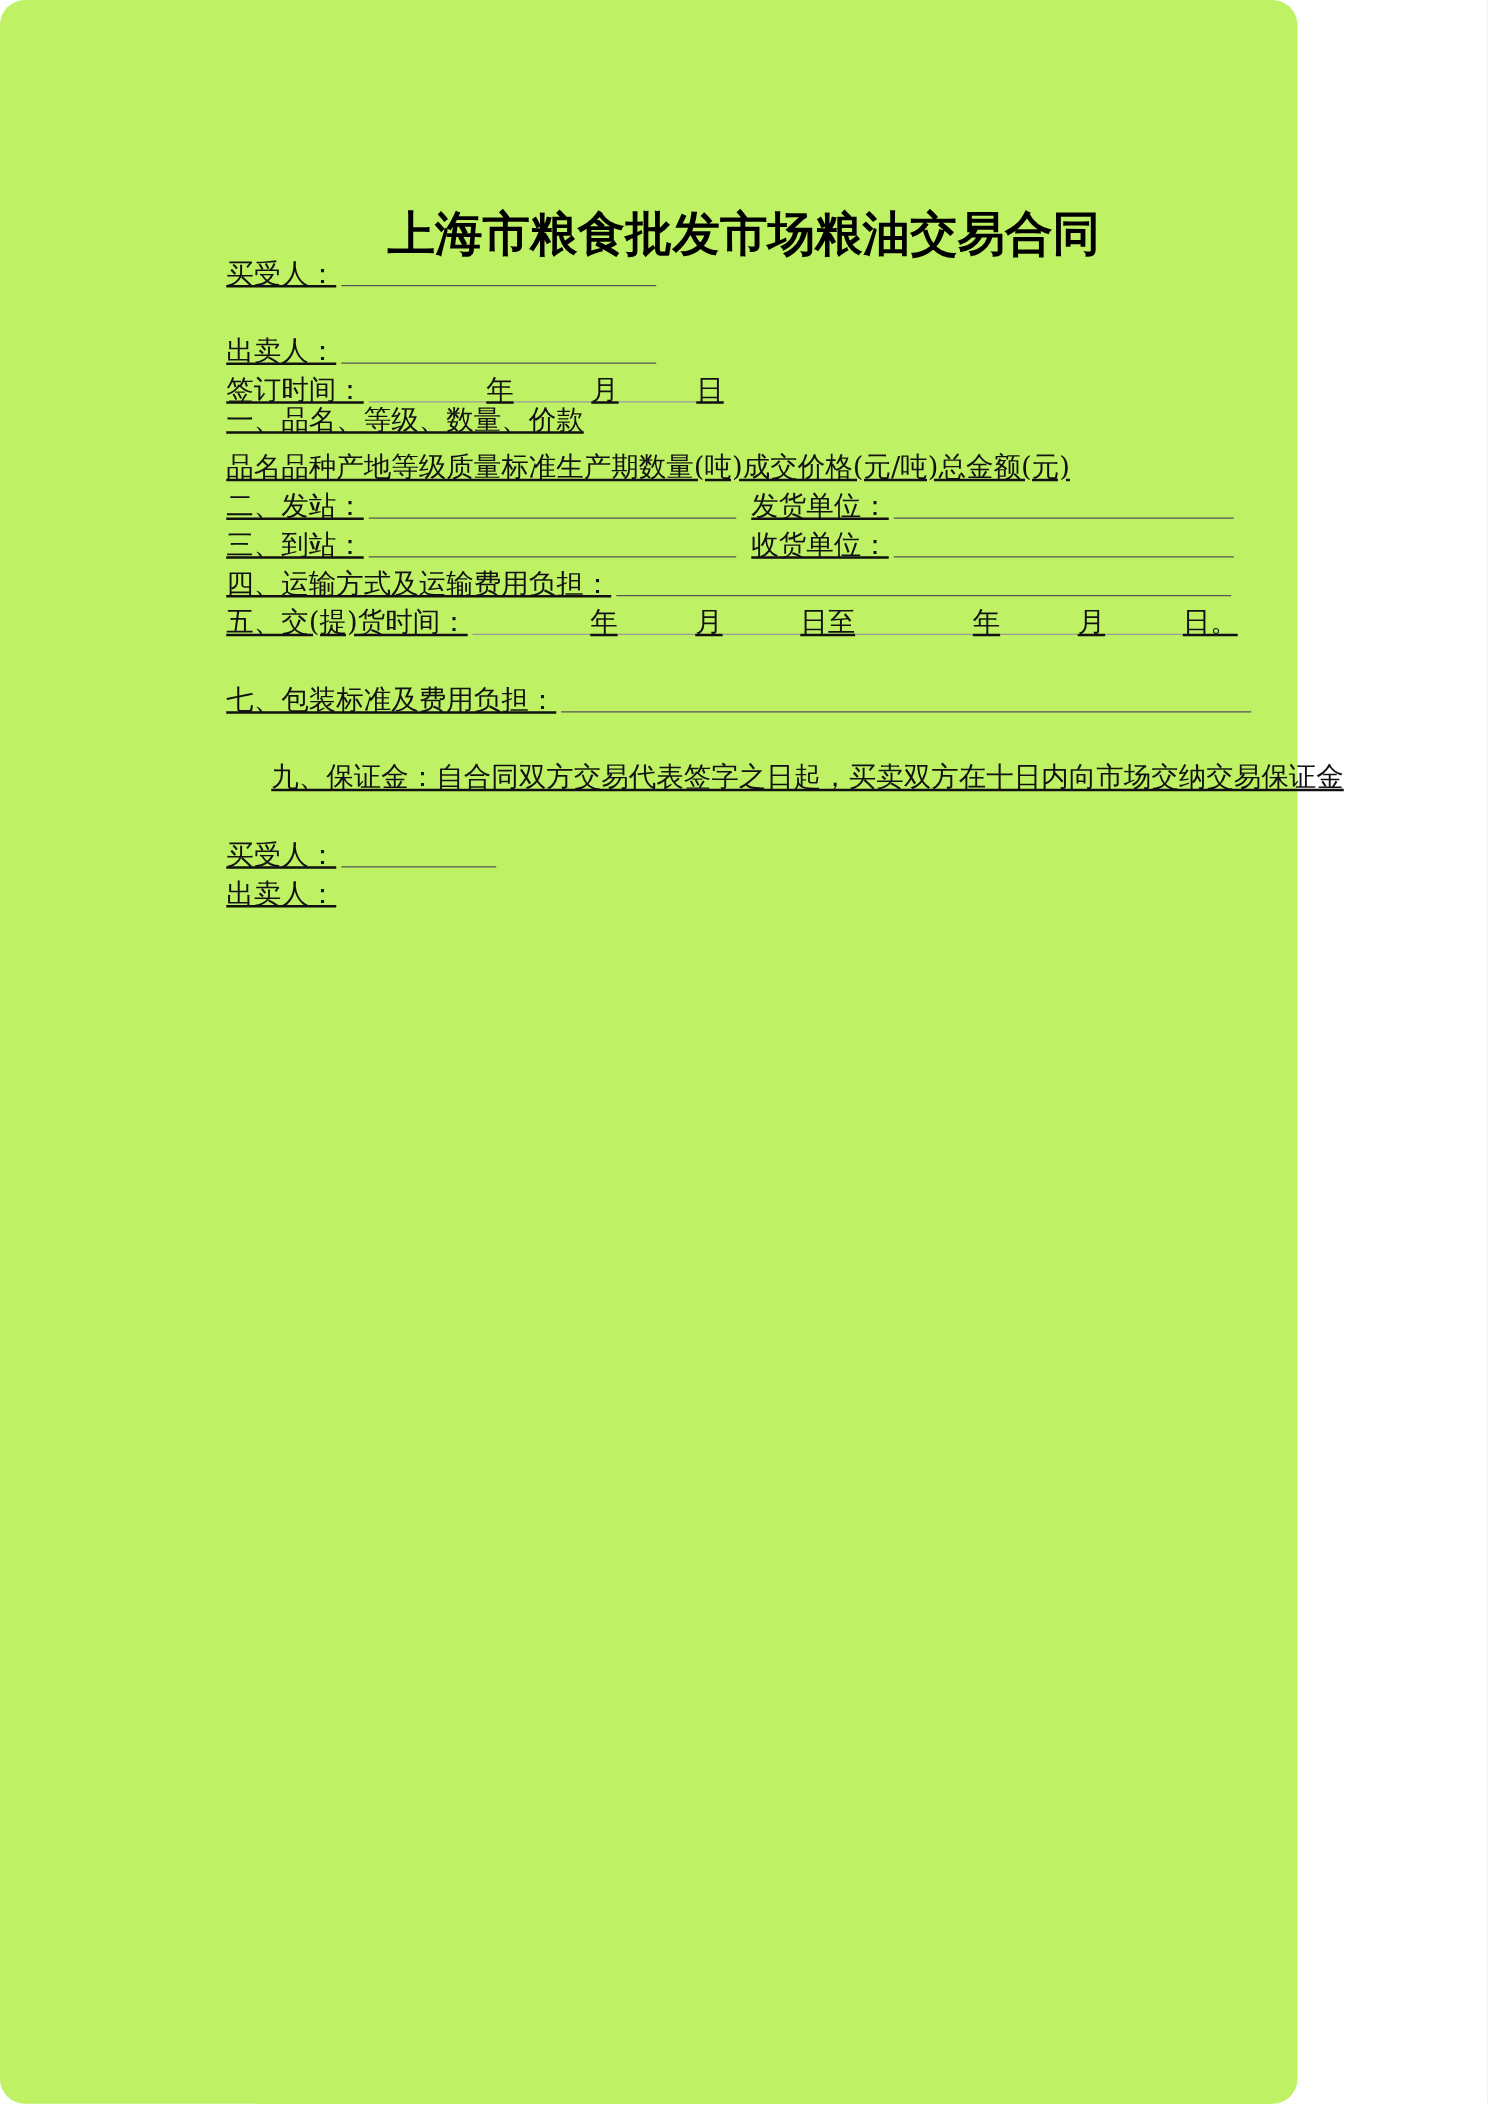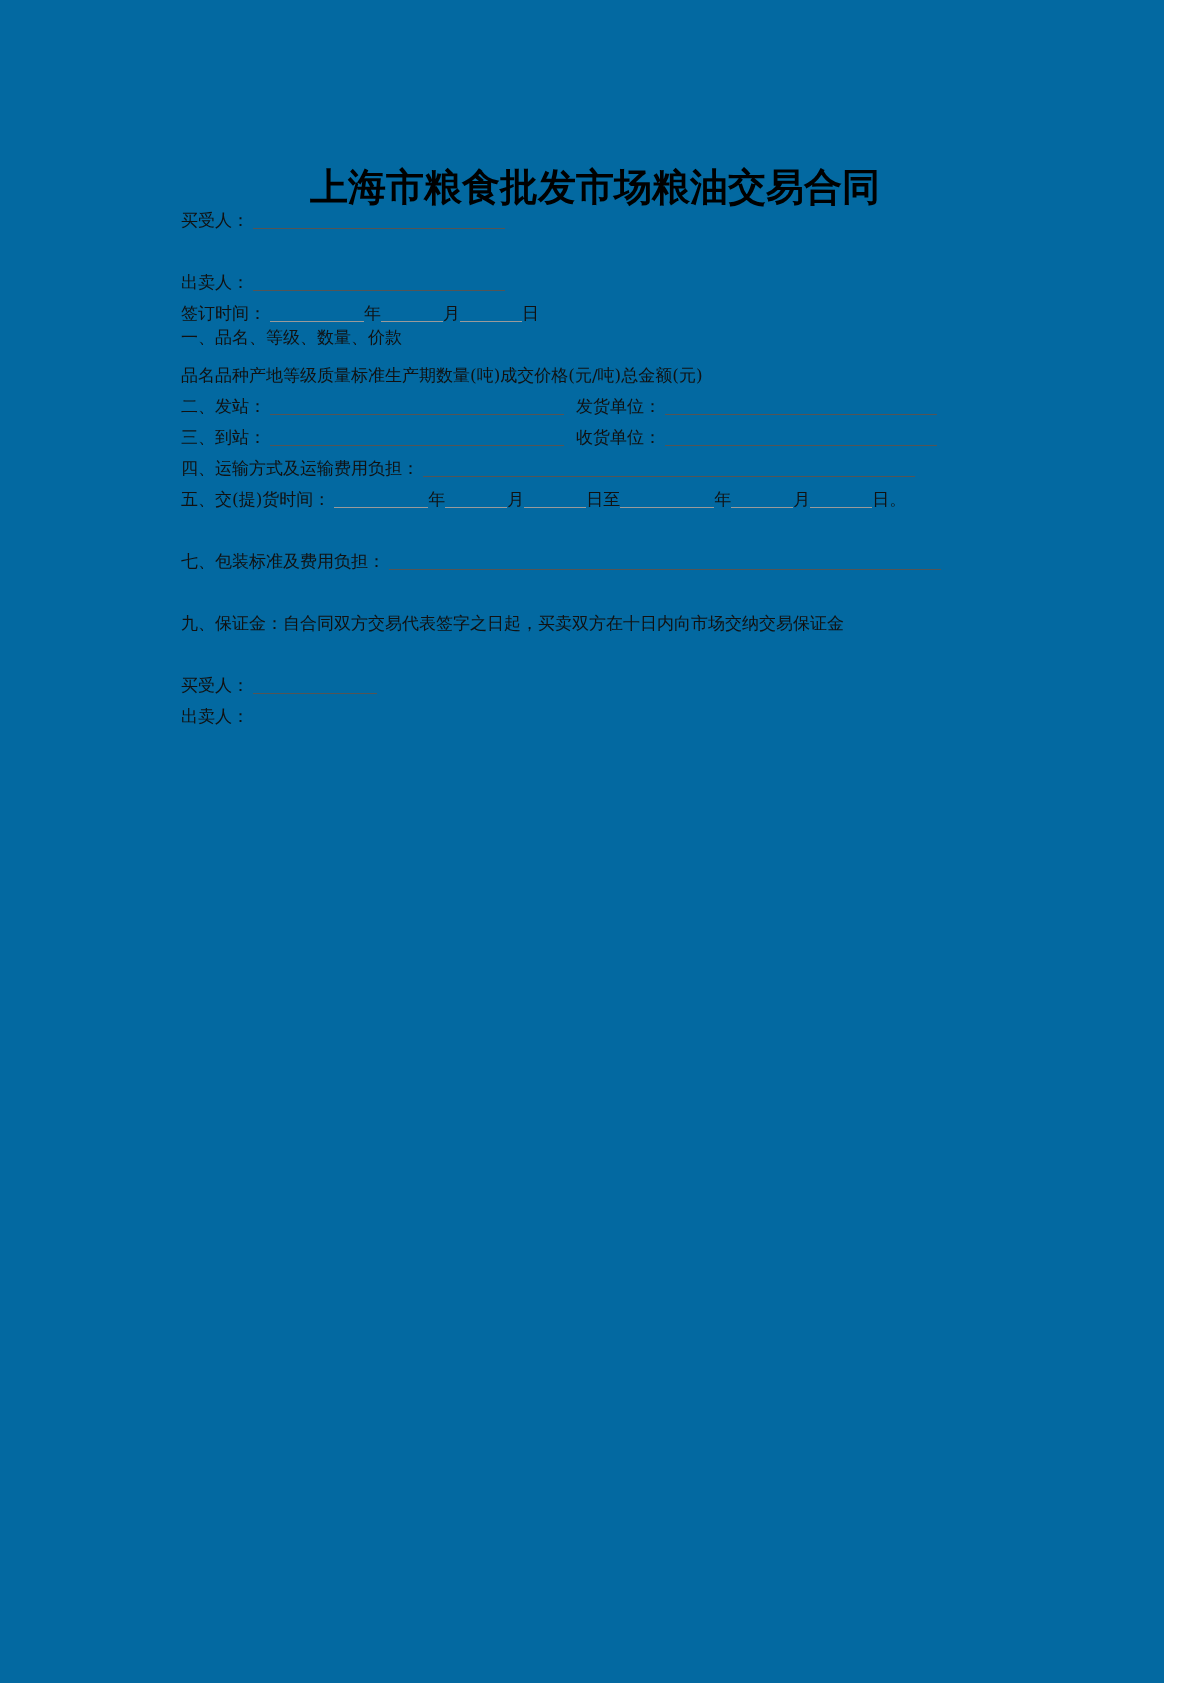--- a/index.html
+++ b/index.html
@@ -12,44 +12,46 @@
       height: 1683px;
       position: relative;
       overflow: hidden;
       font-family: "DejaVu Serif", "Liberation Serif", serif;
       color: #111111;
     }
     .page {
       position: absolute;
       left: 0;
       top: 0;
-      width: 1164px;
+      width: 1038px;
       height: 1683px;
-      background: #0369a1;
+      background: #bef264;
+      border-radius: 20px;
     }
     .title {
       position: absolute;
       left: 0;
       top: 163px;
       width: 1190px;
       text-align: center;
       font-family: "DejaVu Sans", "Liberation Sans", sans-serif;
       font-weight: bold;
       font-size: 38px;
       line-height: 48px;
       letter-spacing: 0px;
       color: #000000;
     }
     .line {
       position: absolute;
       left: 181px;
-      font-size: 17px;
+      font-size: 22px;
       line-height: 24px;
       white-space: nowrap;
       color: #111111;
+      text-decoration: underline;
     }
     .blank {
       display: inline-block;
       vertical-align: baseline;
       border-bottom: 1px solid #555555;
       height: 18px;
       margin-bottom: -3px;
     }
     .blank.light {
       border-bottom-color: #9a9a9a;
@@ -95,21 +97,21 @@
   <div class="line" style="top:487px;">
     <span>五、交(提)货时间：</span><span class="gap" style="width:4px"></span><span class="blank light" style="width:94px"></span><span>年</span><span class="blank light" style="width:62px"></span><span>月</span><span class="blank light" style="width:62px"></span><span>日至</span><span class="blank light" style="width:94px"></span><span>年</span><span class="blank light" style="width:62px"></span><span>月</span><span class="blank light" style="width:62px"></span><span>日。</span>
   </div>
 
 
   <div class="line" style="top:549px;">
     <span>七、包装标准及费用负担：</span><span class="gap" style="width:4px"></span><span class="blank" style="width:552px"></span>
   </div>
 
 
-  <div class="line" style="top:611px;">九、保证金：自合同双方交易代表签字之日起，买卖双方在十日内向市场交纳交易保证金</div>
+  <div class="line" style="top:611px;margin-left:36px;">九、保证金：自合同双方交易代表签字之日起，买卖双方在十日内向市场交纳交易保证金</div>
 
 
   <div class="line" style="top:673px;">
     <span>买受人：</span><span class="gap" style="width:4px"></span><span class="blank" style="width:124px"></span>
   </div>
 
   <div class="line" style="top:704px;">
     <span>出卖人：</span>
   </div>
 

